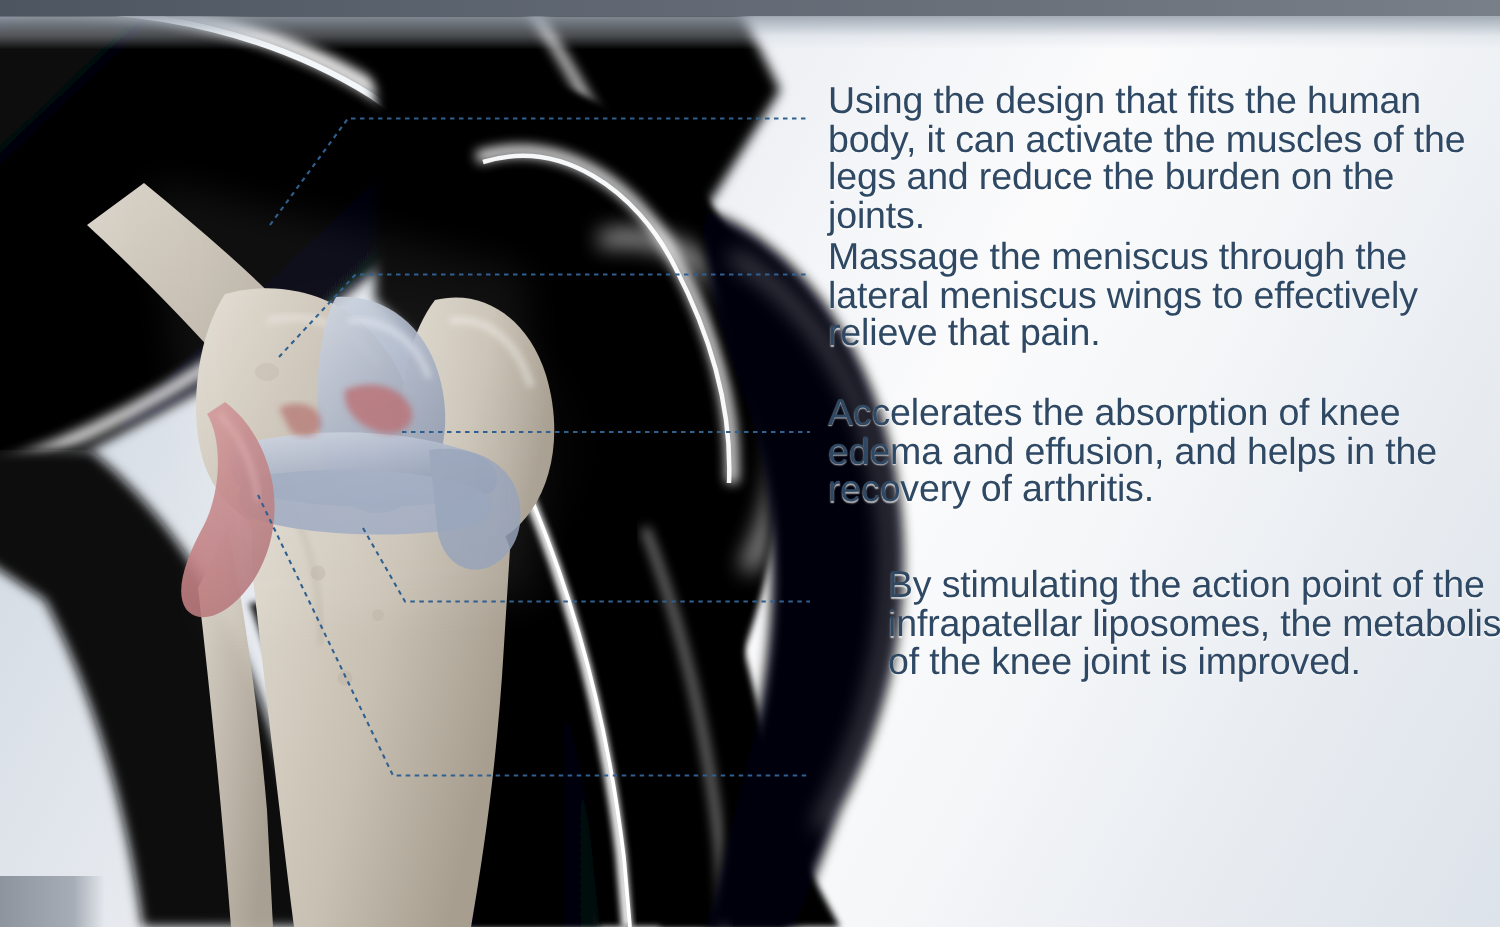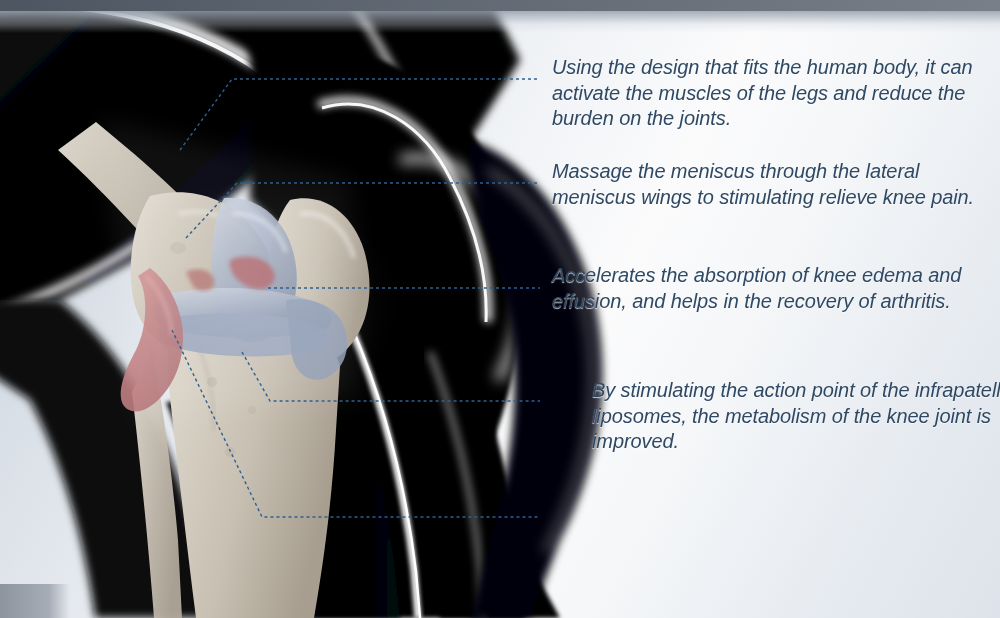--- a/index.html
+++ b/index.html
@@ -47,25 +47,24 @@
 
   
   .callouts {
     position:absolute;
     left:552px; top:0; width:448px; height:618px;
   }
   .callout {
     position:absolute;
     width:430px;
     color:#2f4964;
-    font-size:20px;
+    font-size:25px;
     line-height:25.5px;
     letter-spacing:-0.1px;
     text-shadow:0 1px 1px rgba(255,255,255,.75);
-    font-style:italic;
   }
   .c1 { top:55px; }
   .c2 { top:159px; }
   .c3 { top:263px; }
   .c4 { top:378px;margin-left:40px; }
   .c5 { top:493px; }
 </style>
 </head>
 <body>
 
@@ -259,18 +258,18 @@
       <path d="M 180 150 L 232 79 L 540 79"></path>
       <path d="M 186 238 L 237 183 L 540 183"></path>
       <path d="M 268 288 L 540 288"></path>
       <path d="M 242 352 L 270 401 L 540 401"></path>
       <path d="M 172 330 L 262 517 L 540 517"></path>
     </g>
   </svg>
 
   <div class="callouts">
     <p class="callout c1">Using the design that fits the human body, it can activate the muscles of the legs and reduce the burden on the joints.</p>
-    <p class="callout c2">Massage the meniscus through the lateral meniscus wings to stimulating relieve knee pain.</p>
+    <p class="callout c2">Massage the meniscus through the lateral meniscus wings to effectively relieve that pain.</p>
     <p class="callout c3">Accelerates the absorption of knee edema and effusion, and helps in the recovery of arthritis.</p>
     <p class="callout c4">By stimulating the action point of the infrapatellar liposomes, the metabolism of the knee joint is improved.</p>
   </div>
 
 </div>
 
 </body></html>

